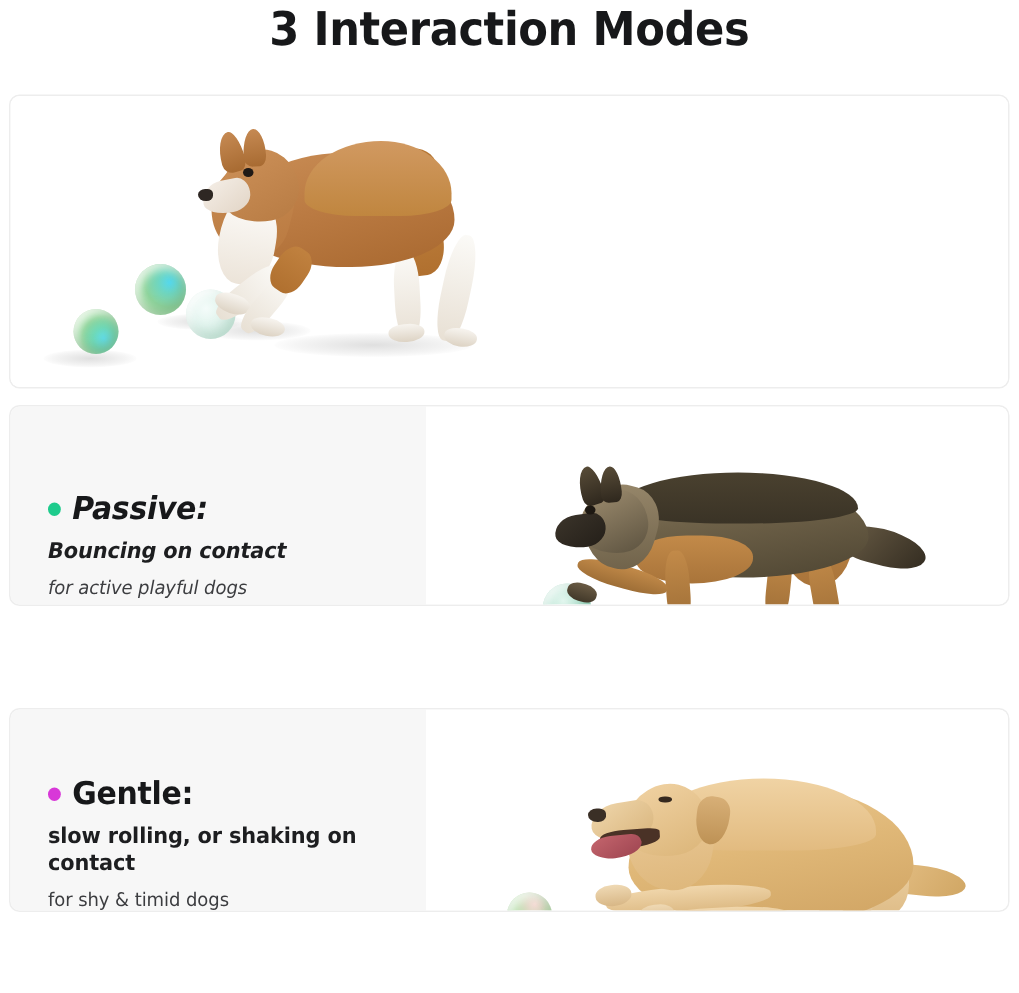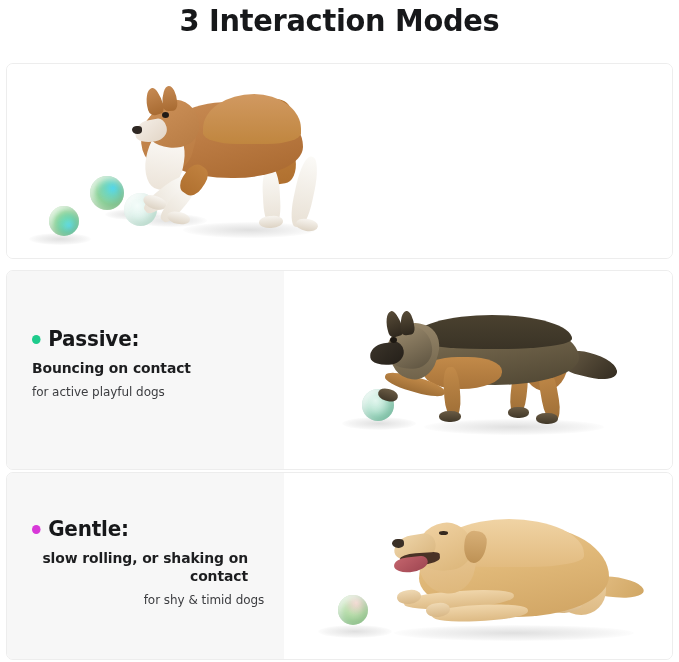--- a/index.html
+++ b/index.html
@@ -43,22 +43,22 @@
     left: 6px;
     width: 667px;
     background: #ffffff;
     border: 1px solid #ededed;
     border-radius: 7px;
     overflow: hidden;
     display: flex;
   }
 
   #card-0 { top: 63px;  height: 196px; }
-  #card-1 { top: 270px; height: 200px; }
-  #card-2 { top: 472px; height: 188px; text-align: right; }
+  #card-1 { top: 270px; height: 134px; font-style: italic; }
+  #card-2 { top: 472px; height: 136px; }
 
   .card-left {
     width: 277px;
     flex: 0 0 277px;
     background: #f7f7f7;
     position: relative;
   }
 
   .card-right {
     flex: 1 1 auto;

